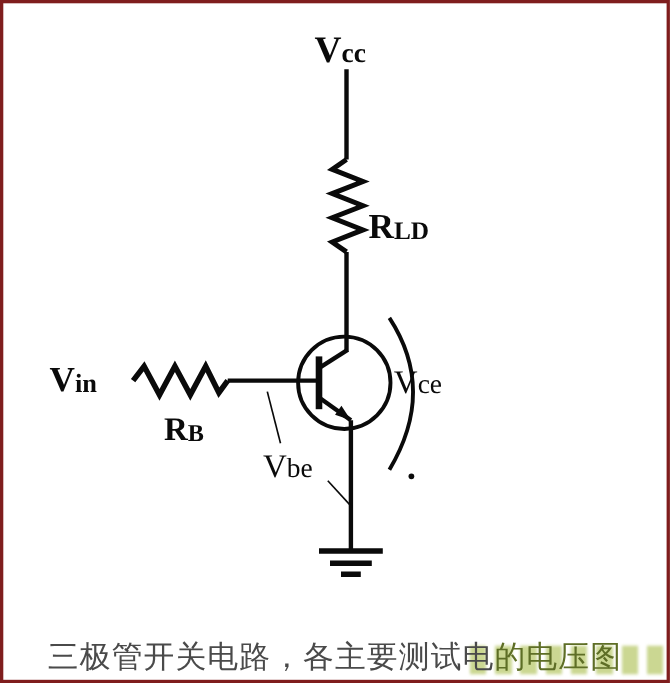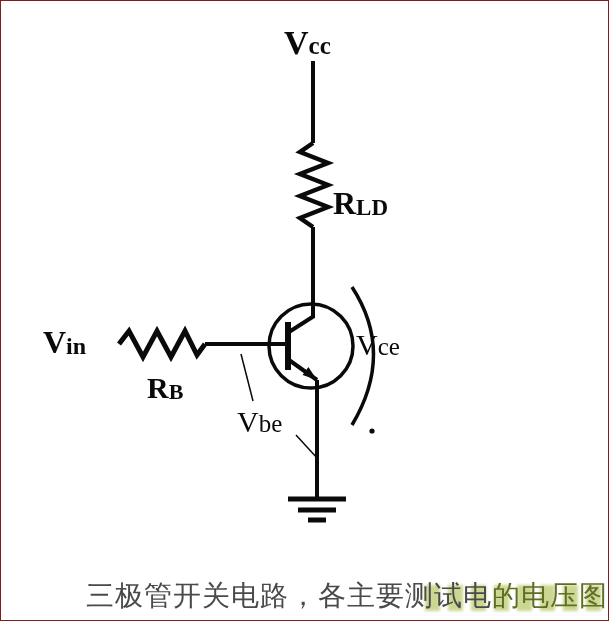--- a/index.html
+++ b/index.html
@@ -1,31 +1,31 @@
 <!DOCTYPE html>
 <html><head>
 <meta charset="utf-8">
 <style>
   html,body{margin:0;padding:0;background:#ffffff;}
   #page{
     position:relative;
     width:609px;height:621px;
     background:#ffffff;
-    border:1px solid #7f1d1d;
+    border:3px solid #7f1d1d;
     box-sizing:border-box;
     overflow:hidden;
     font-family:"Liberation Serif", serif;
   }
   svg{position:absolute;left:0;top:0;}
   .ink{stroke:#0a0a0a;fill:none;}
   .lbl{font-family:"Liberation Serif", serif;fill:#0a0a0a;}
   .bold{font-weight:bold;}
   #caption{
     position:absolute;left:0;right:0;top:578px;
-    text-align:right;
+    text-align:center;
     font-size:28px;line-height:34px;
     color:#4a4a4a;
     letter-spacing:1px;
     z-index:2;
   }
   #caption .wm-tint{color:#5e6e26;}
   #watermark{
     position:absolute;left:424px;top:584px;width:176px;height:26px;
     background:repeating-linear-gradient(90deg,
       rgba(154,178,44,0.65) 0 15px, rgba(154,178,44,0.0) 15px 23px);

